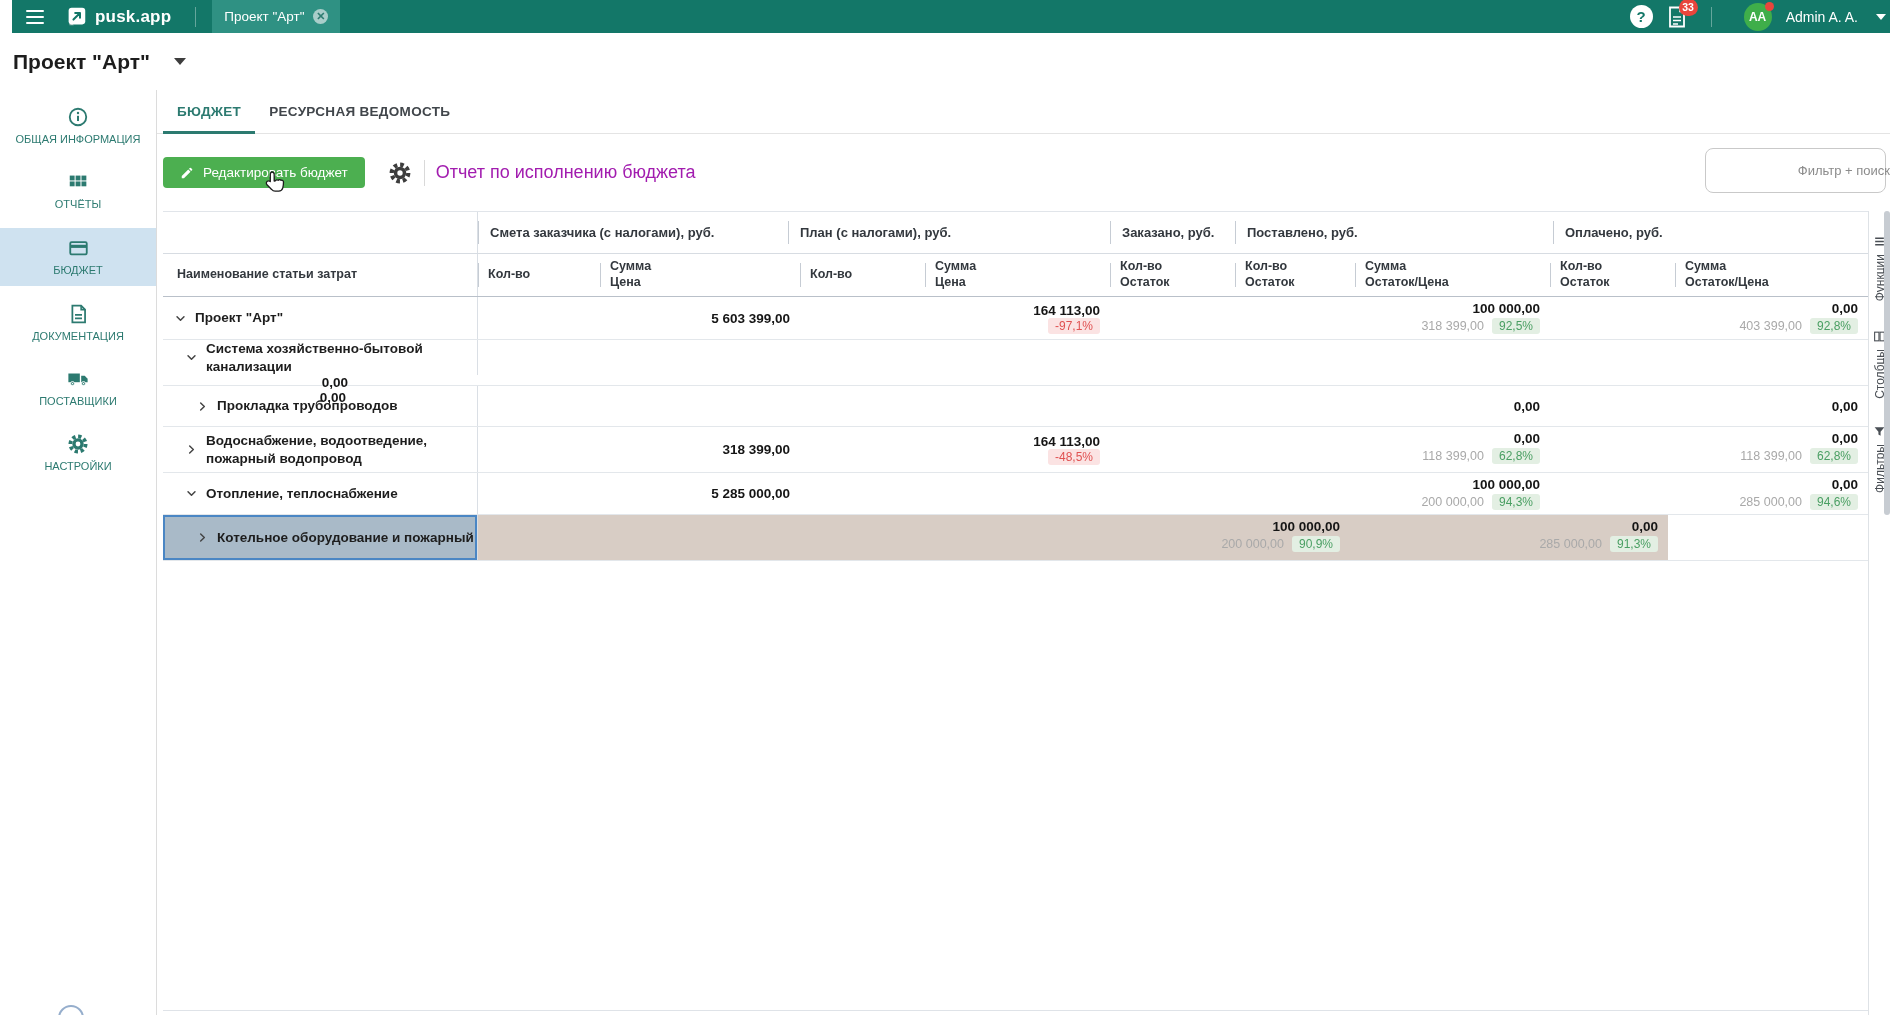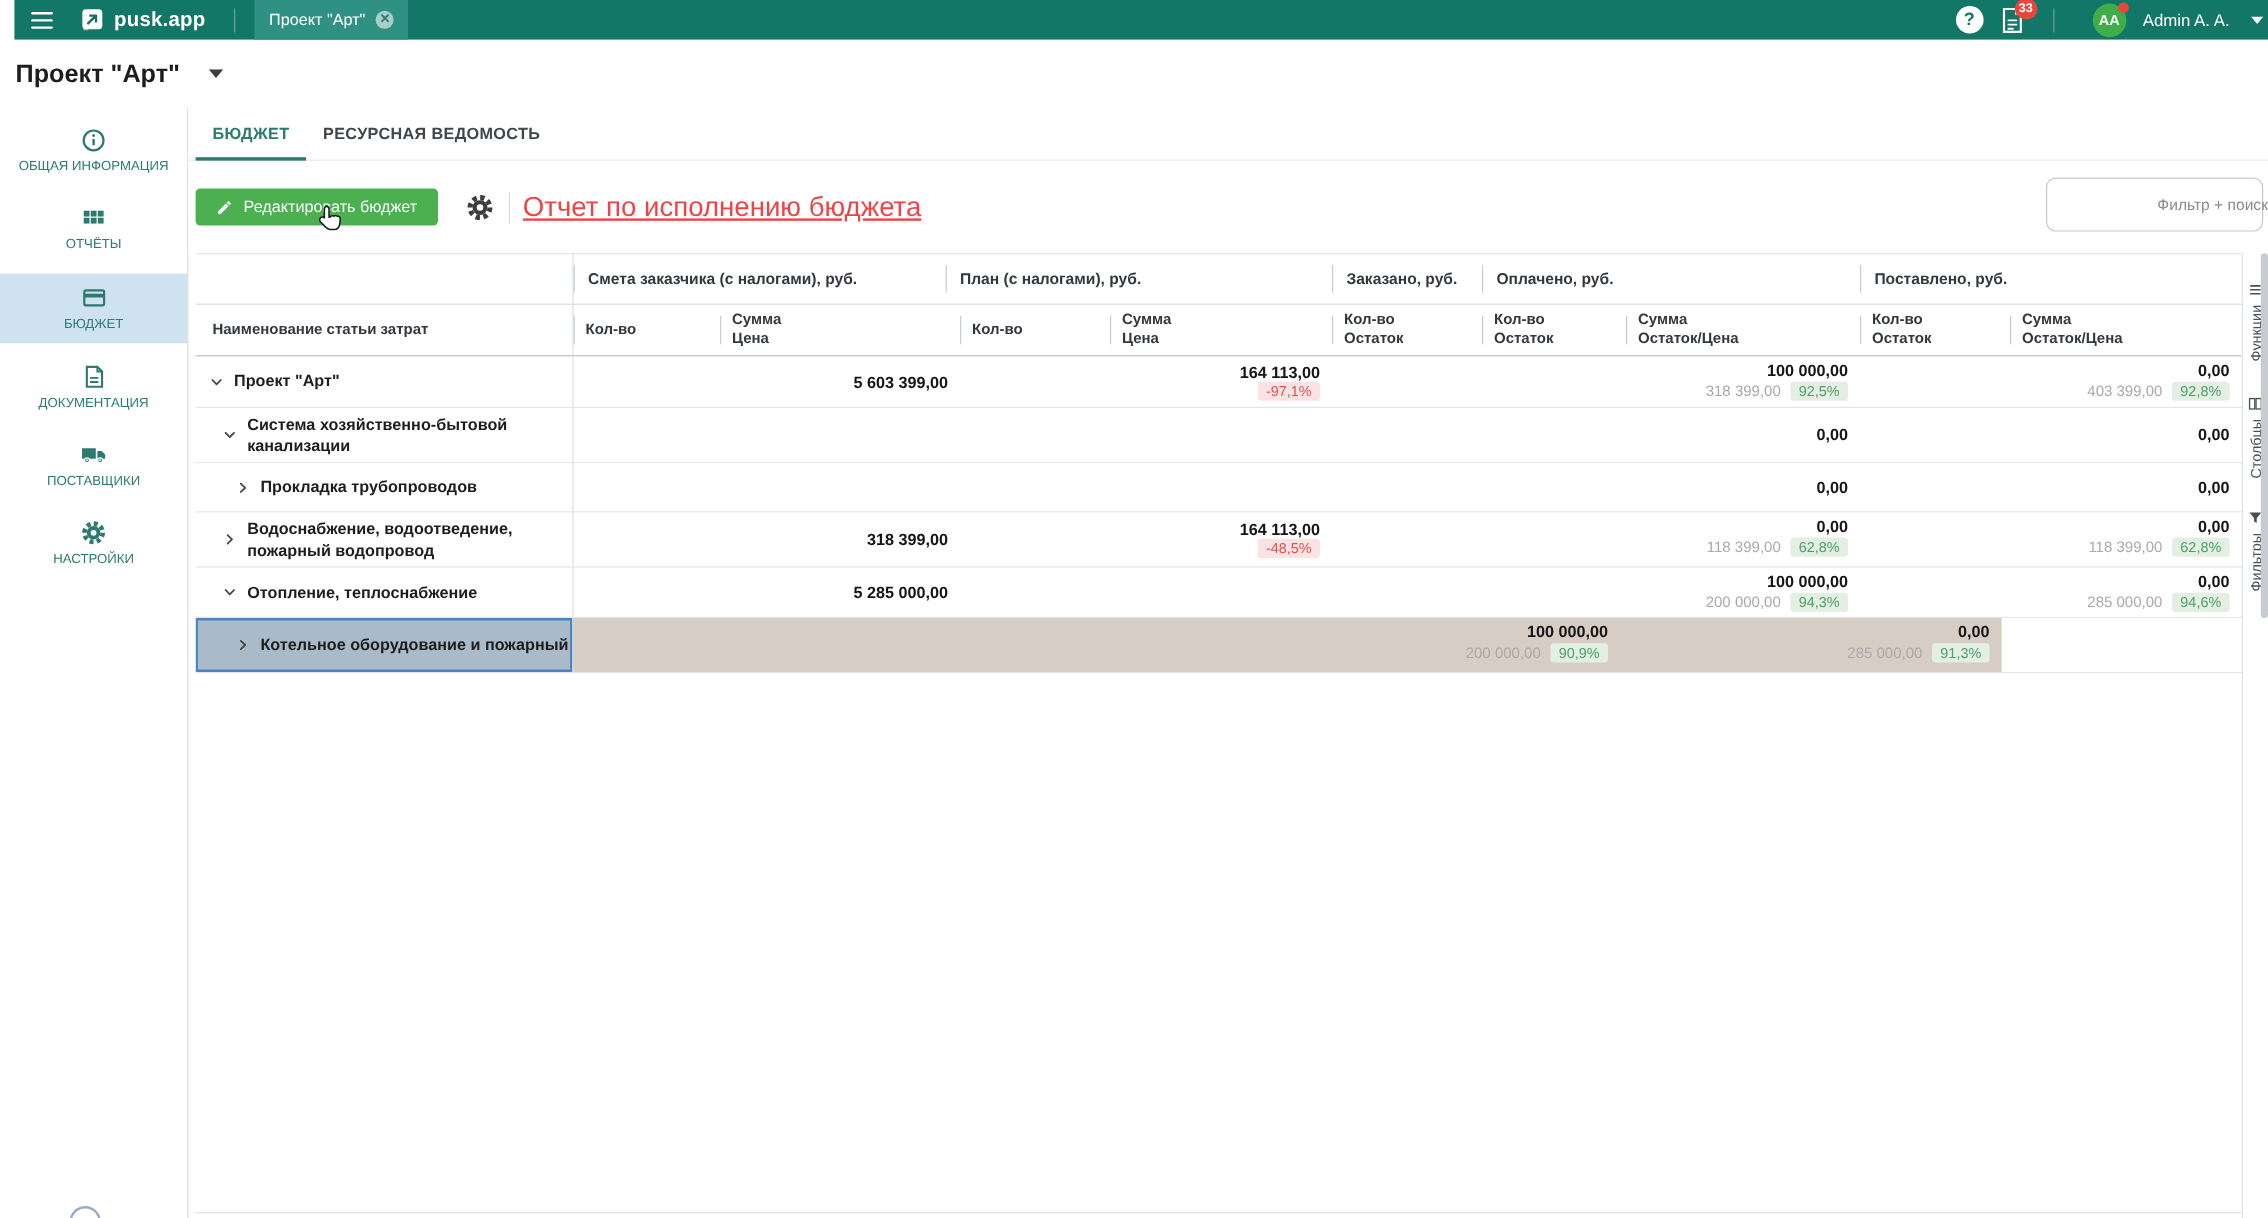--- a/index.html
+++ b/index.html
@@ -51,21 +51,21 @@
   .tab { position:relative; padding:0 14px; height:43px; display:flex; align-items:center; font-size:13.5px;
     font-weight:600; letter-spacing:.3px; color:#41464b; cursor:pointer; }
   .tab.active { color:#2c7a70; }
   .tab.active::after { content:""; position:absolute; left:0; right:0; bottom:-1px; height:3px; background:#2c7a70; }
   
   .toolbar { position:absolute; left:157px; top:134px; right:0; height:77px; display:flex; align-items:center; background:#fff; }
   .edit-btn { margin-left:6px; height:31px; background:#4caf50; border:none; border-radius:4px; color:#fff;
     font-size:13.5px; font-family:inherit; display:flex; align-items:center; gap:9px; padding:0 17px; cursor:pointer; }
   .gear-btn { margin-left:23px; background:none; border:none; cursor:pointer; display:flex; align-items:center; }
   .tool-divider { width:1px; height:26px; background:#d9d9d9; margin:0 11px 0 12px; }
-  .report-title { font-size:23px; color:#ef4444;text-decoration:underline; }
+  .report-title { font-size:18px; color:#a21caf; }
   .search-box { position:absolute; right:4px; top:14px; width:181px; height:45px; border:1px solid #c9c9c9;
     border-radius:8px; display:flex; align-items:center; padding:0 10px 0 8px; background:#fff; }
   .search-box input { flex:1; border:none; outline:none; font-size:13px; color:#444; text-align:right;
     font-family:inherit; background:transparent; }
   .search-box input::placeholder { color:#8b8b8b; }
   
   .grid { position:absolute; left:163px; top:211px; width:1705px; background:#fff; }
   .g-row, .h-row, .b-row { display:flex; width:1705px; }
   .g-row { height:43px; border-top:1px solid #e1e5ea; border-bottom:1px solid #d7dce2; }
   .h-row { height:43px; border-bottom:1px solid #b9c0c9; }
@@ -238,22 +238,22 @@
 
   </div>
 </div>
 
 <div class="grid" id="grid">
     <div class="g-row">
       <div class="cell gcell namecol" style="width: 315px;"></div>
       <div class="cell gcell tick" style="width: 310px;">Смета заказчика (с налогами), руб.</div>
       <div class="cell gcell tick" style="width: 322px;">План (с налогами), руб.</div>
       <div class="cell gcell tick" style="width: 125px;">Заказано, руб.</div>
+      <div class="cell gcell tick" style="width: 318px;">Поставлено, руб.</div>
       <div class="cell gcell tick" style="width: 315px;">Оплачено, руб.</div>
-      <div class="cell gcell tick" style="width: 318px;">Поставлено, руб.</div>
     </div>
     <div class="h-row">
       <div class="cell hcell namecol" style="width: 315px; padding-left: 14px;">Наименование статьи затрат</div>
       <div class="cell hcell tick" style="width: 122px;">Кол-во</div>
       <div class="cell hcell tick" style="width: 200px;">Сумма
 Цена</div>
       <div class="cell hcell tick" style="width: 125px;">Кол-во</div>
       <div class="cell hcell tick" style="width: 185px;">Сумма
 Цена</div>
       <div class="cell hcell tick" style="width: 125px;">Кол-во
@@ -296,21 +296,21 @@
       </div>
       <div class="cell" style="width: 125px;"></div>
       <div class="cell vcell has-sub" style="width: 193px;">
         <div class="val">0,00</div>
         <div class="subline">
           <span class="subval">403 399,00</span>
           <span class="badge pos">92,8%</span>
         </div>
       </div>
     </div>
-    <div class="b-row" style="height: 46px;">
+    <div class="b-row" style="height: 46px; flex-direction: column;">
       <div class="cell name-cell namecol" style="width: 315px; padding-left: 23px;">
         <svg class="chev" width="11" height="11" viewBox="0 0 12 12">
           <path d="M2.2 4 l3.8 4 3.8 -4" fill="none" stroke="#444" stroke-width="1.6" stroke-linecap="round" stroke-linejoin="round"></path>
         </svg>
         <span>Система хозяйственно-бытовой канализации</span>
       </div>
       <div class="cell" style="width: 122px;"></div>
       <div class="cell vcell" style="width: 200px;"></div>
       <div class="cell" style="width: 125px;"></div>
       <div class="cell vcell" style="width: 185px;"></div>

